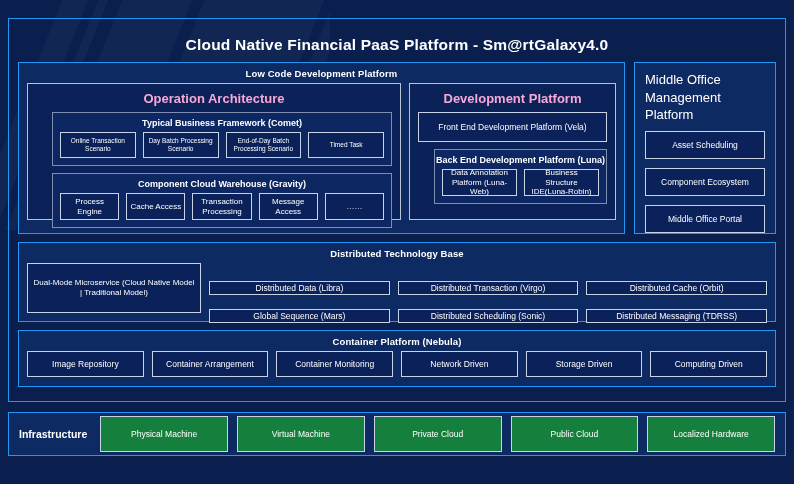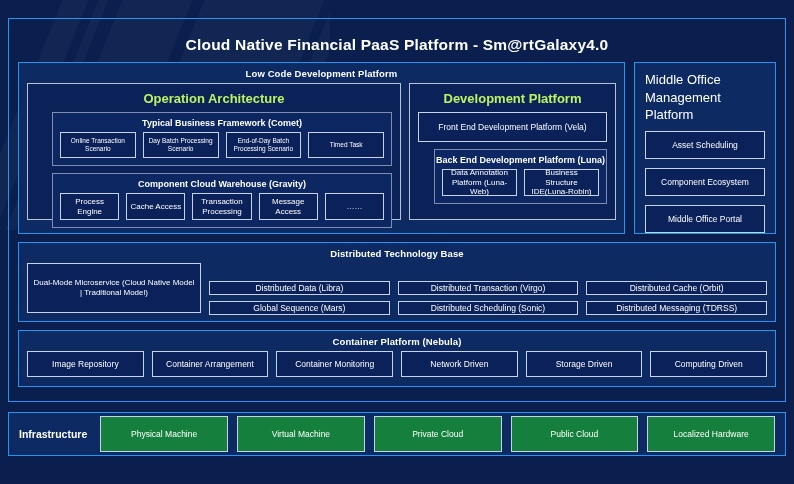--- a/index.html
+++ b/index.html
@@ -98,21 +98,21 @@
     border: 1px solid #b9c3d6;
     background: #0b2258;
     box-sizing: border-box;
     position: relative;
   }
   .panel-title {
     text-align: center;
     font-size: 13px;
     font-weight: bold;
     padding: 7px 0 6px 0;
-    color: #bef264;
+    color: #f9a8d4;
   }
   .op-arch { flex: 0 0 374px; }
   .dev-plat { flex: 1 1 auto; }
 
   .subpanel {
     border: 1px solid #7f8db0;
     background: #0c2761;
     box-sizing: border-box;
     margin: 0 8px 7px 24px;
   }
@@ -210,21 +210,21 @@
     text-align: center;
     font-size: 8px;
     line-height: 1.3;
     padding: 2px 4px;
     color: #ffffff;
   }
   .dtb-col {
     flex: 1 1 0;
     display: flex;
     flex-direction: column;
-    gap: 6px;
+    gap: 14px;
     margin-top: 18px;
   }
   .dtb-cell {
     flex: 1 1 0;
     border: 1px solid #c9d3e6;
     background: #0a2159;
     box-sizing: border-box;
     display: flex;
     align-items: center;
     justify-content: center;

